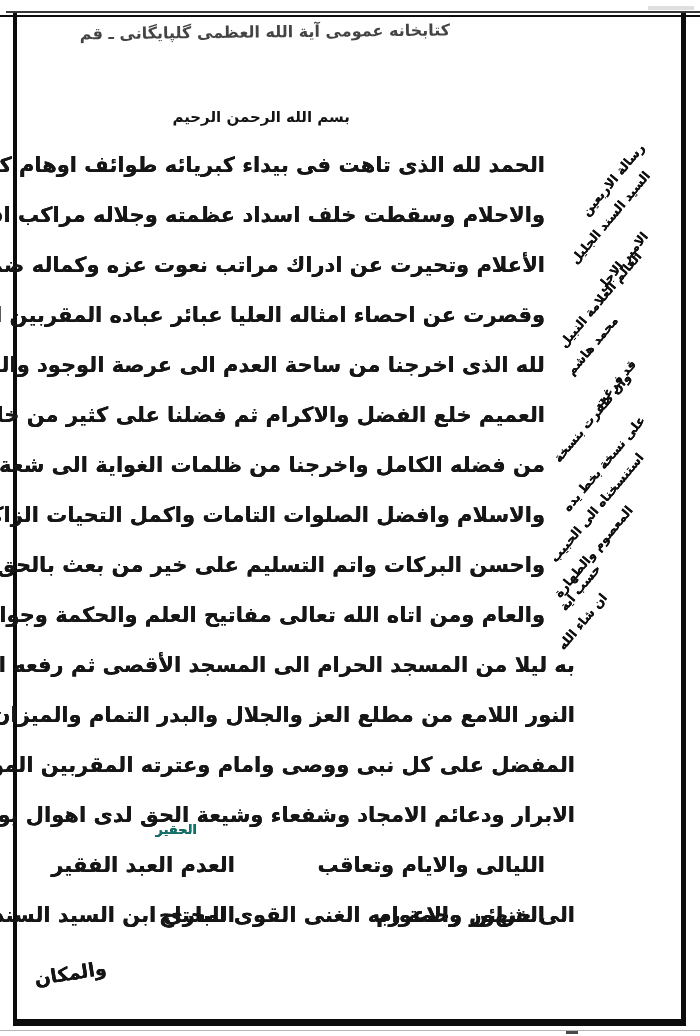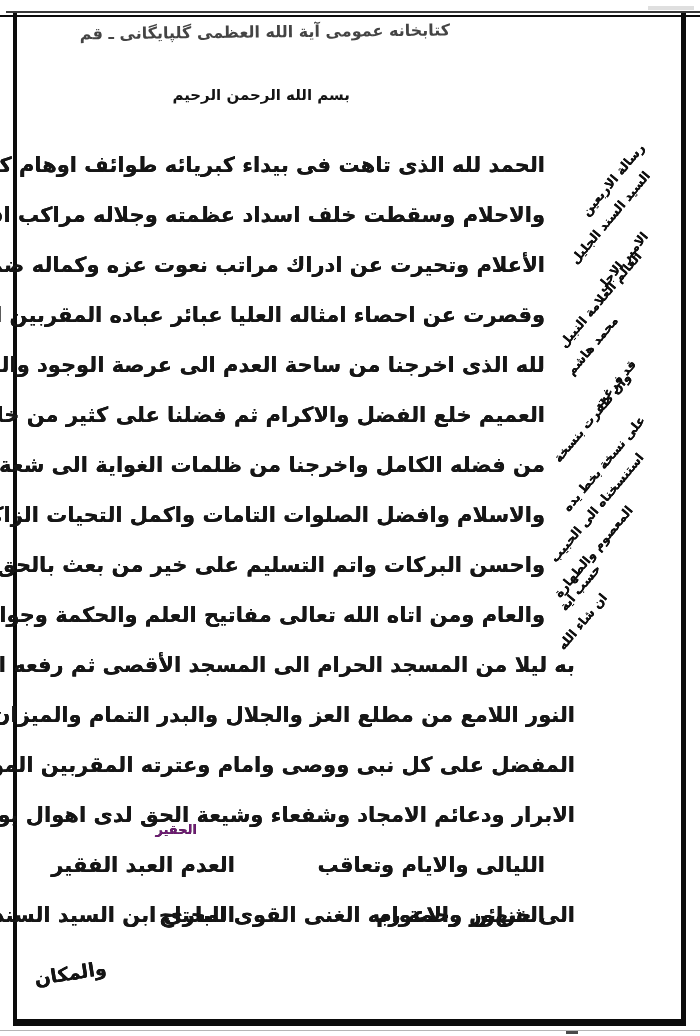--- a/index.html
+++ b/index.html
@@ -27,21 +27,21 @@
     position: absolute; left: 150px; top: 22px; width: 300px;
     text-align: center; direction: rtl;
     font-size: 16px; font-weight: 700; color: #2b2b2b;
     opacity: .88; letter-spacing: .5px;
     transform: rotate(-.6deg);
     white-space: nowrap;
   }
 
   
   .basmala {
-    position: absolute; left: 200px; top: 86px; width: 150px;
+    position: absolute; left: 200px; top: 108px; width: 150px;
     direction: rtl;
     font-size: 15px; font-weight: 700; color: #141414;
     white-space: nowrap;
   }
 
   
   .body-text {
     position: absolute; right: 155px; left: 30px; top: 140px;
     direction: rtl; color: #161616;
   }
@@ -54,21 +54,21 @@
   
   .line.wide { margin-right: -30px; }
   .split-line {
     display: flex; flex-direction: row; justify-content: space-between;
     font-size: 21px; font-weight: 700; line-height: 50px; height: 50px;
     text-shadow: 0 0 .4px #000; position: relative;
   }
   .scribe-intro { position: relative; }
   .stacked-word {
     position: absolute; top: -17px; right: 38px;
-    font-size: 13px; font-weight: 700; line-height: 14px; color:#701a75;
+    font-size: 13px; font-weight: 700; line-height: 14px; color:#0f766e;
   }
 
   
   .margin-notes { position: absolute; left: 0; top: 0; width: 700px; height: 1036px; pointer-events: none; }
   .mnote {
     position: absolute; direction: rtl; white-space: nowrap;
     font-size: 12.5px; font-weight: 700; color: #101010;
     transform: rotate(-50deg); transform-origin: center;
     text-shadow: 0 0 .3px #000;
   }

